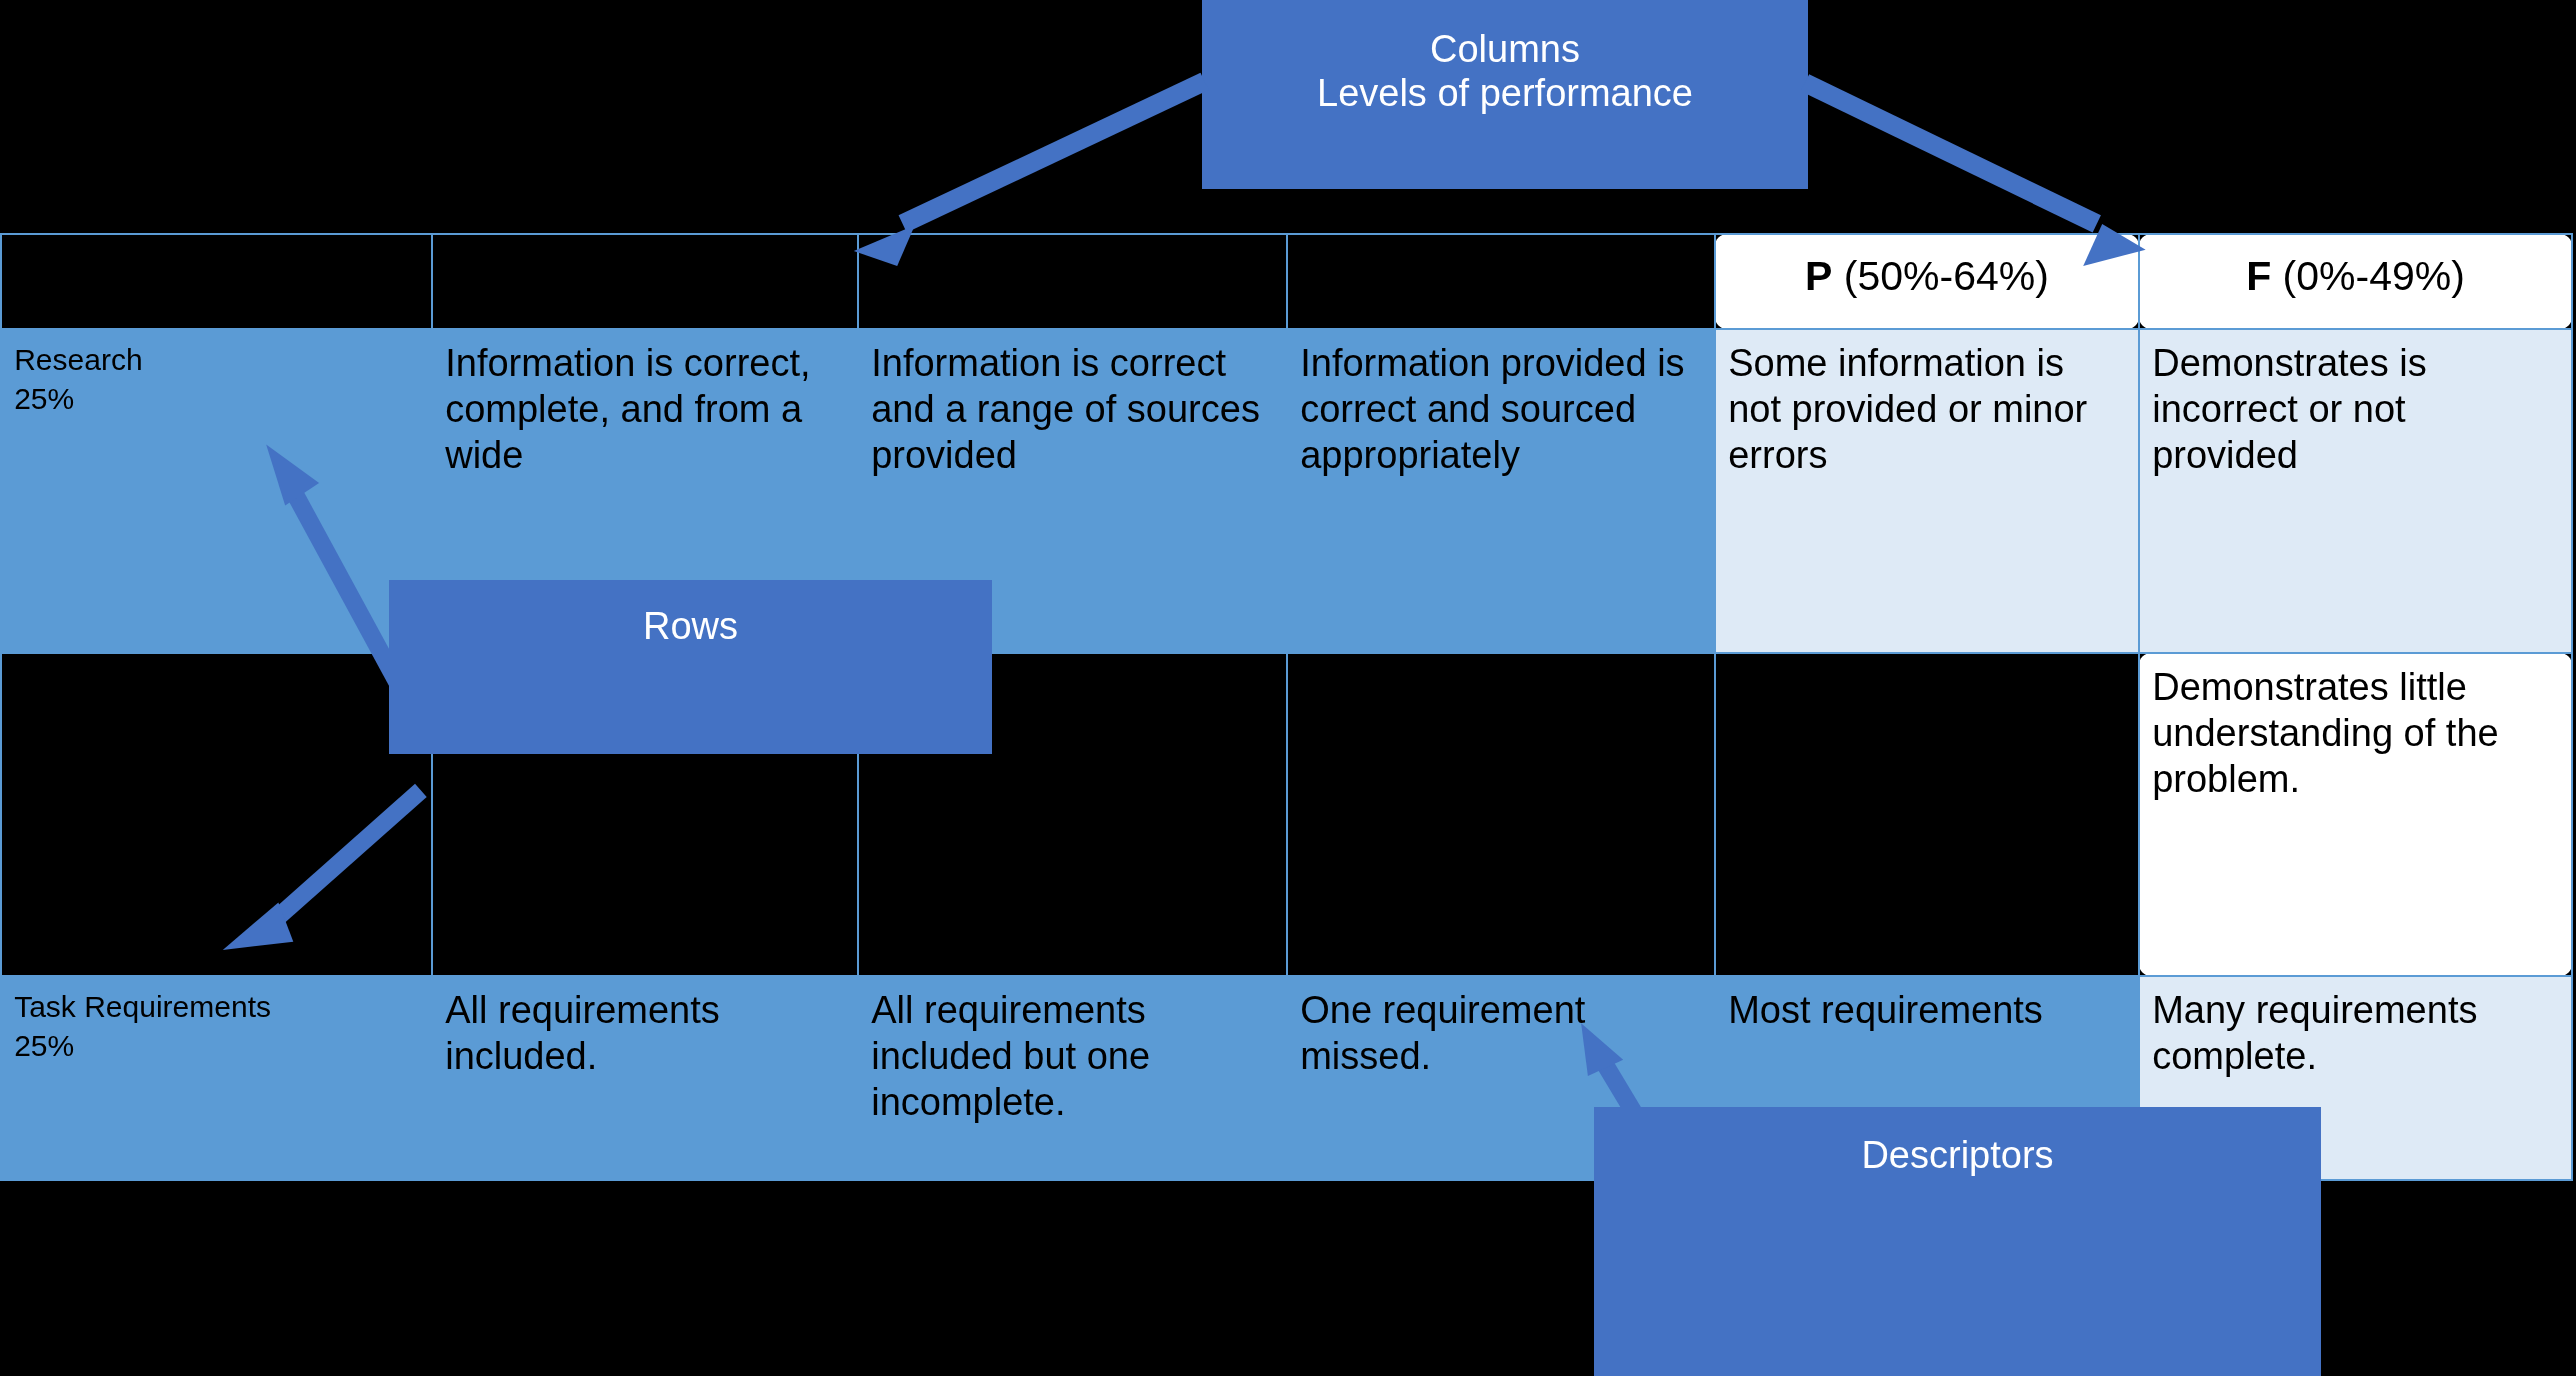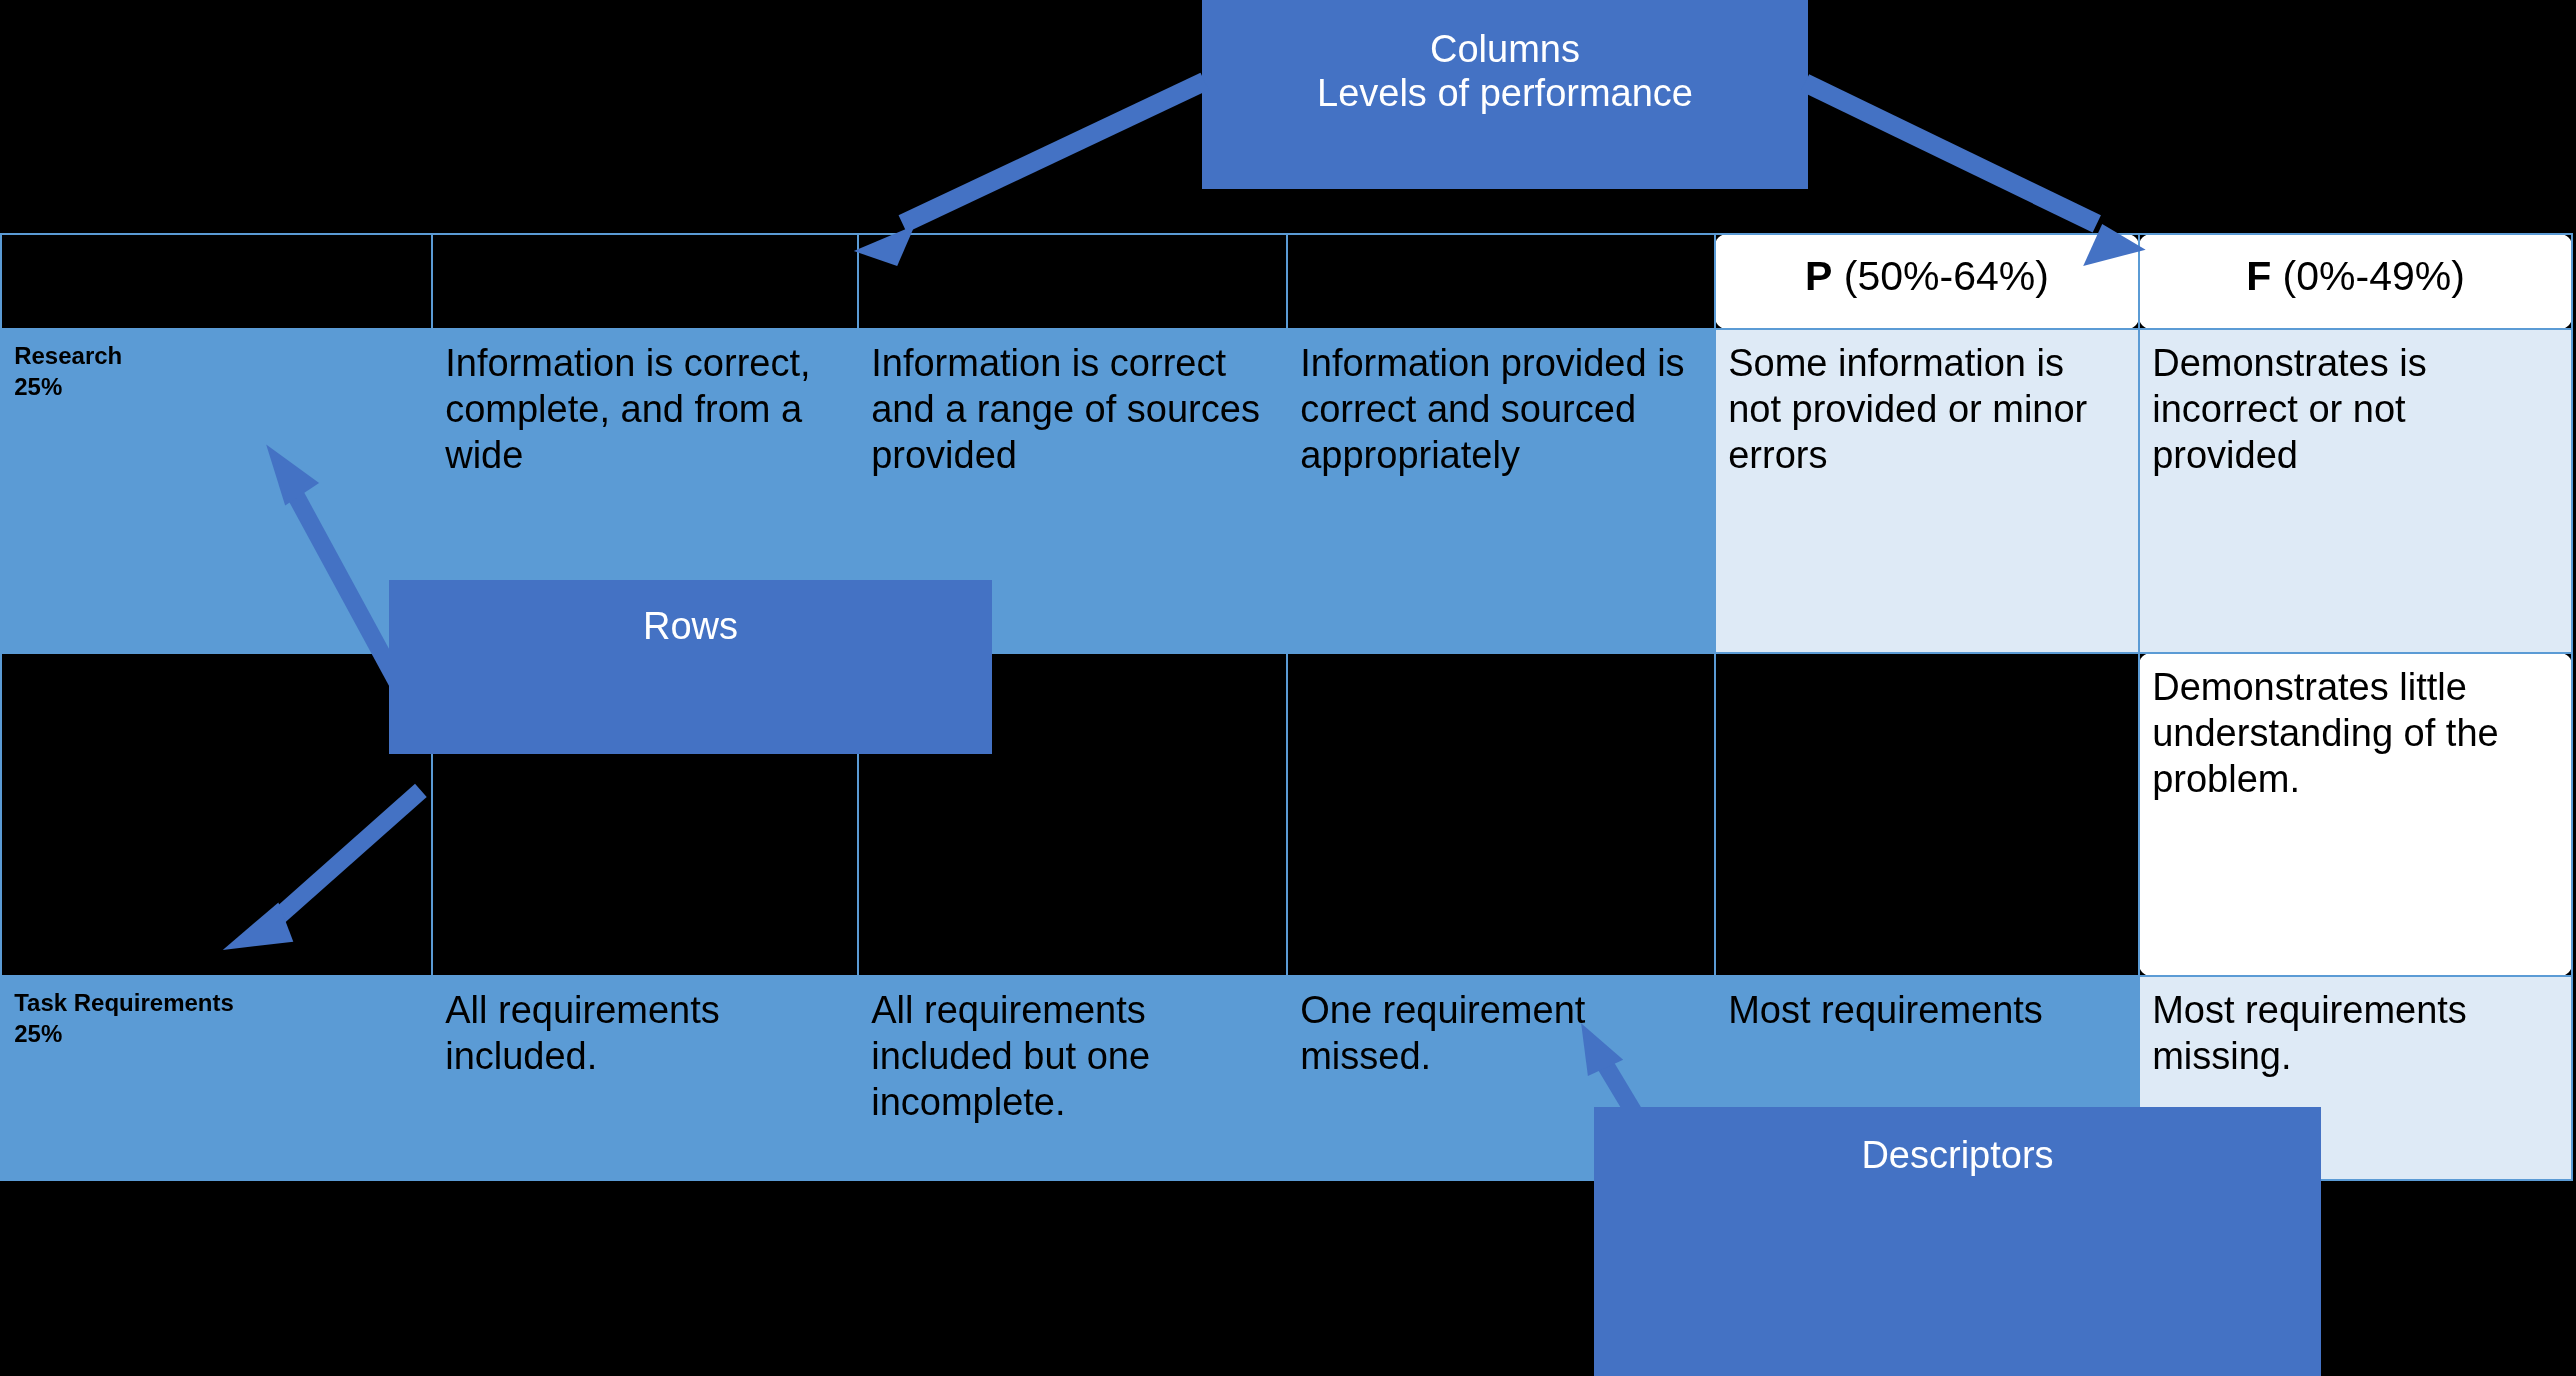--- a/index.html
+++ b/index.html
@@ -25,21 +25,21 @@
   tr.row-3 td{height:202px}
 
   
   .fill-black{background:#000 !important;}
   .fill-blue{background:#5B9BD5 !important;}
   .fill-lightblue{background:#DEEAF6 !important;}
   .fill-white{background:#FFFFFF !important;border-radius:12px;}
 
   .header-cell .cell-inner{font-size:41px;text-align:center;padding-top:16.3px;color:#000;}
   .header-cell b{font-weight:bold;}
-  .crit .cell-inner{font-weight:bold;font-size:24px;line-height:1.32;}
+  .crit .cell-inner{font-weight:normal;font-size:30px;line-height:1.32;}
 
   
   .callout{position:absolute;background:#4472C4;color:#fff;z-index:40;
            text-align:center;font-size:38px;line-height:1.17;
            padding:9.5px 15px;box-sizing:border-box;}
   .callout .ttl{font-weight:normal;display:block;}
   .callout .sub{display:block;}
 
   #callout-columns{left:1202px;top:-4.1px;width:606px;height:193px;
                    padding-top:31px;}
@@ -144,21 +144,21 @@
       <td class="fill-blue">
         <div class="cell-inner">All requirements included but one incomplete.</div>
       </td>
       <td class="fill-blue">
         <div class="cell-inner">One requirement missed.</div>
       </td>
       <td class="fill-blue">
         <div class="cell-inner">Most requirements</div>
       </td>
       <td class="fill-lightblue">
-        <div class="cell-inner">Most requirements missing.</div>
+        <div class="cell-inner">Many requirements complete.</div>
       </td>
     </tr>
 
   </tbody>
 </table>
 
 <svg id="arrows" viewBox="0 0 3796 2028" xmlns="http://www.w3.org/2000/svg">
 
   <g>
     <path d="M 620 1070 L 430 720" stroke="#4472C4" stroke-width="26" fill="none"></path>

